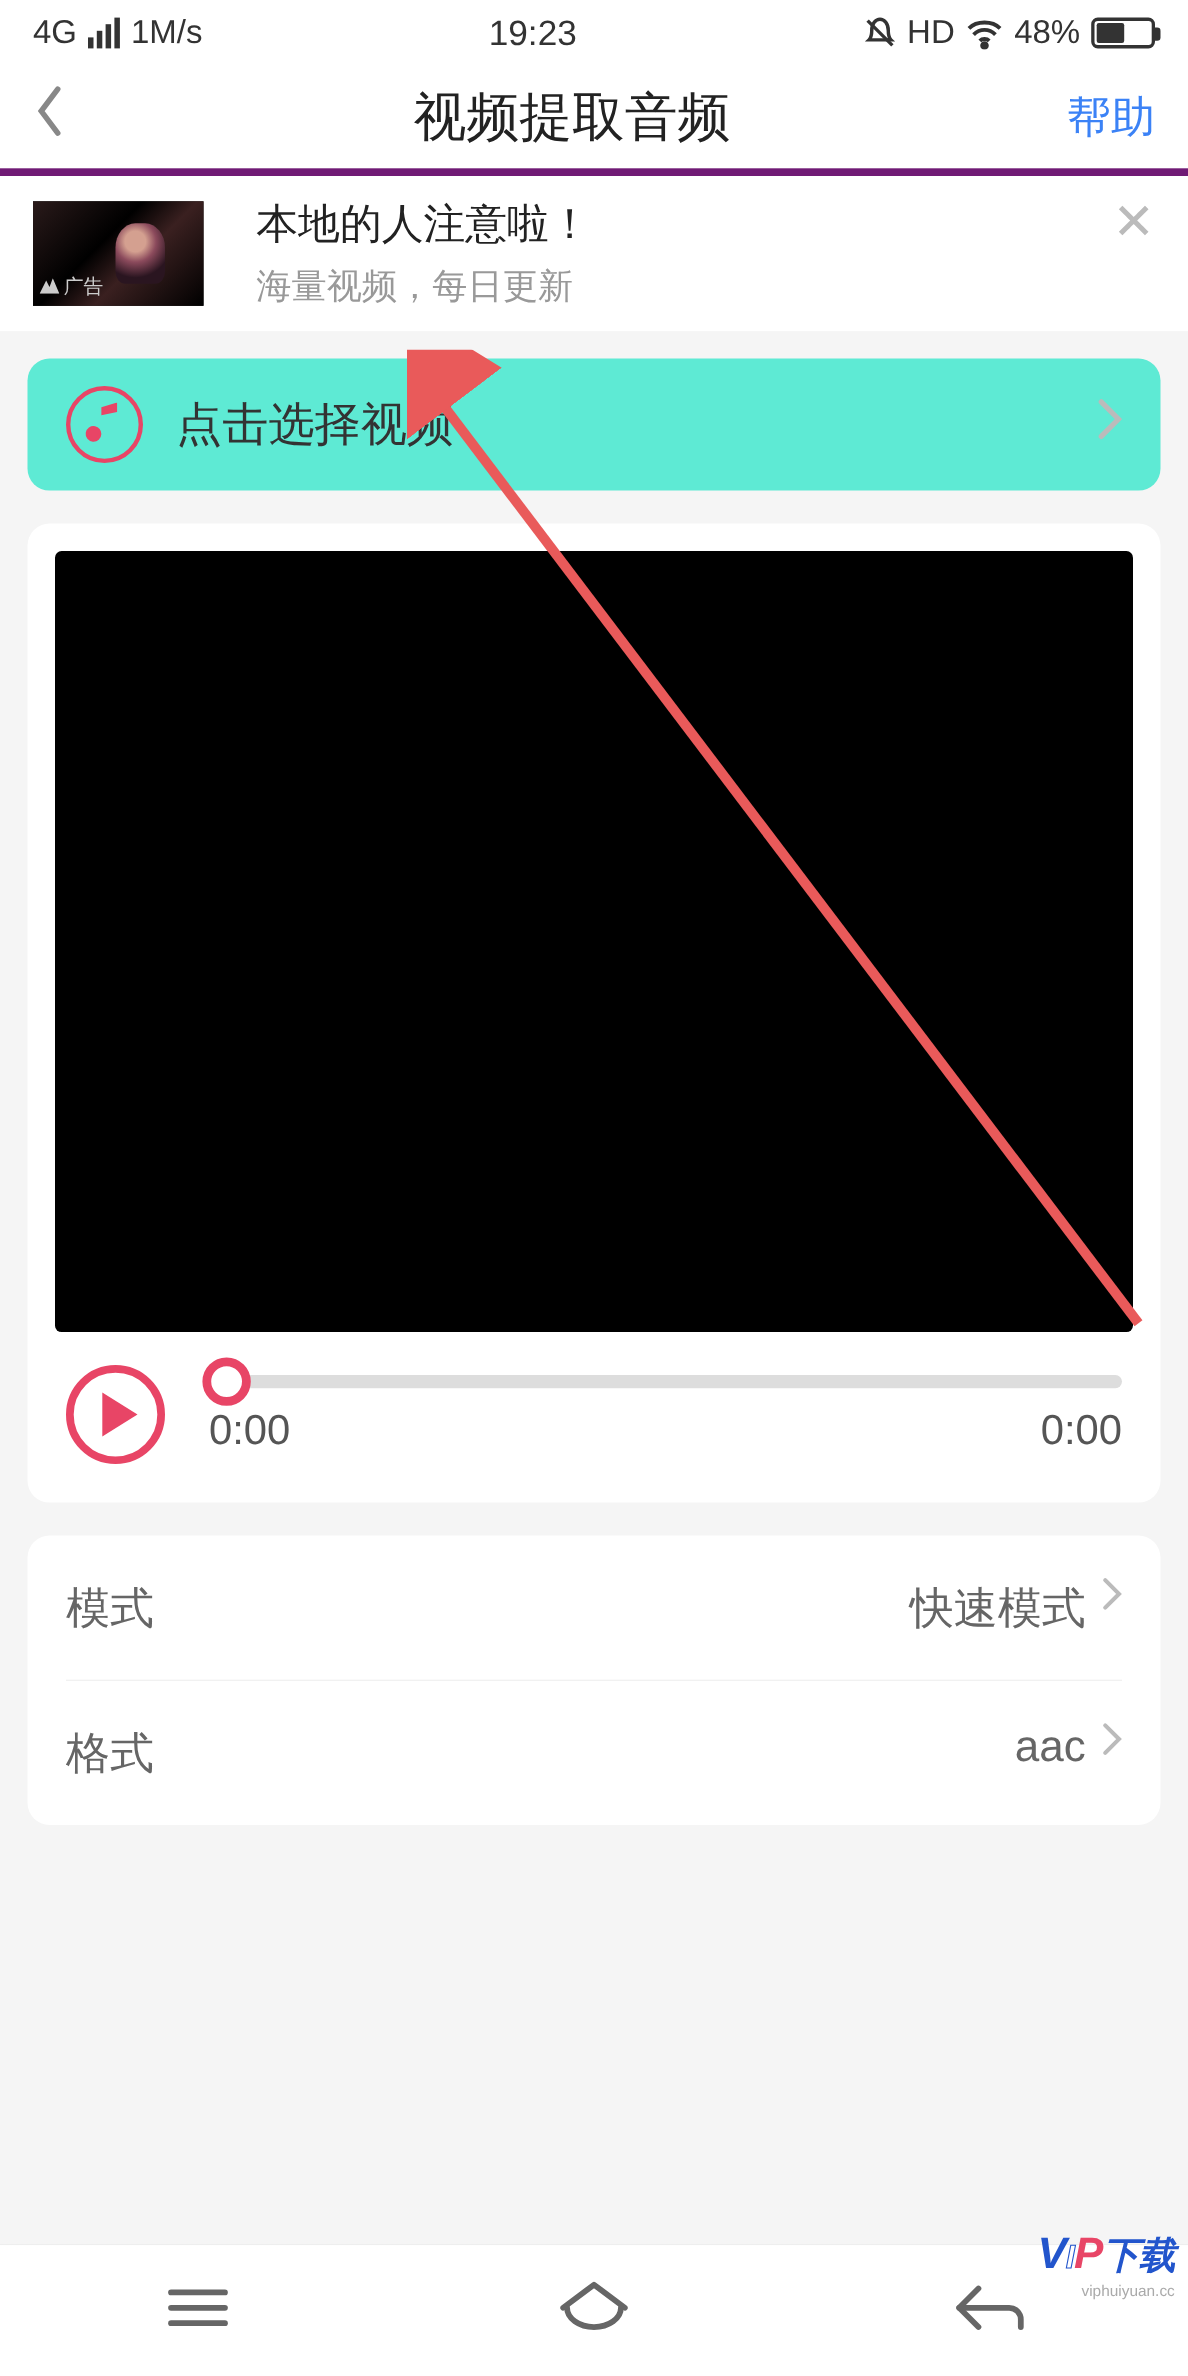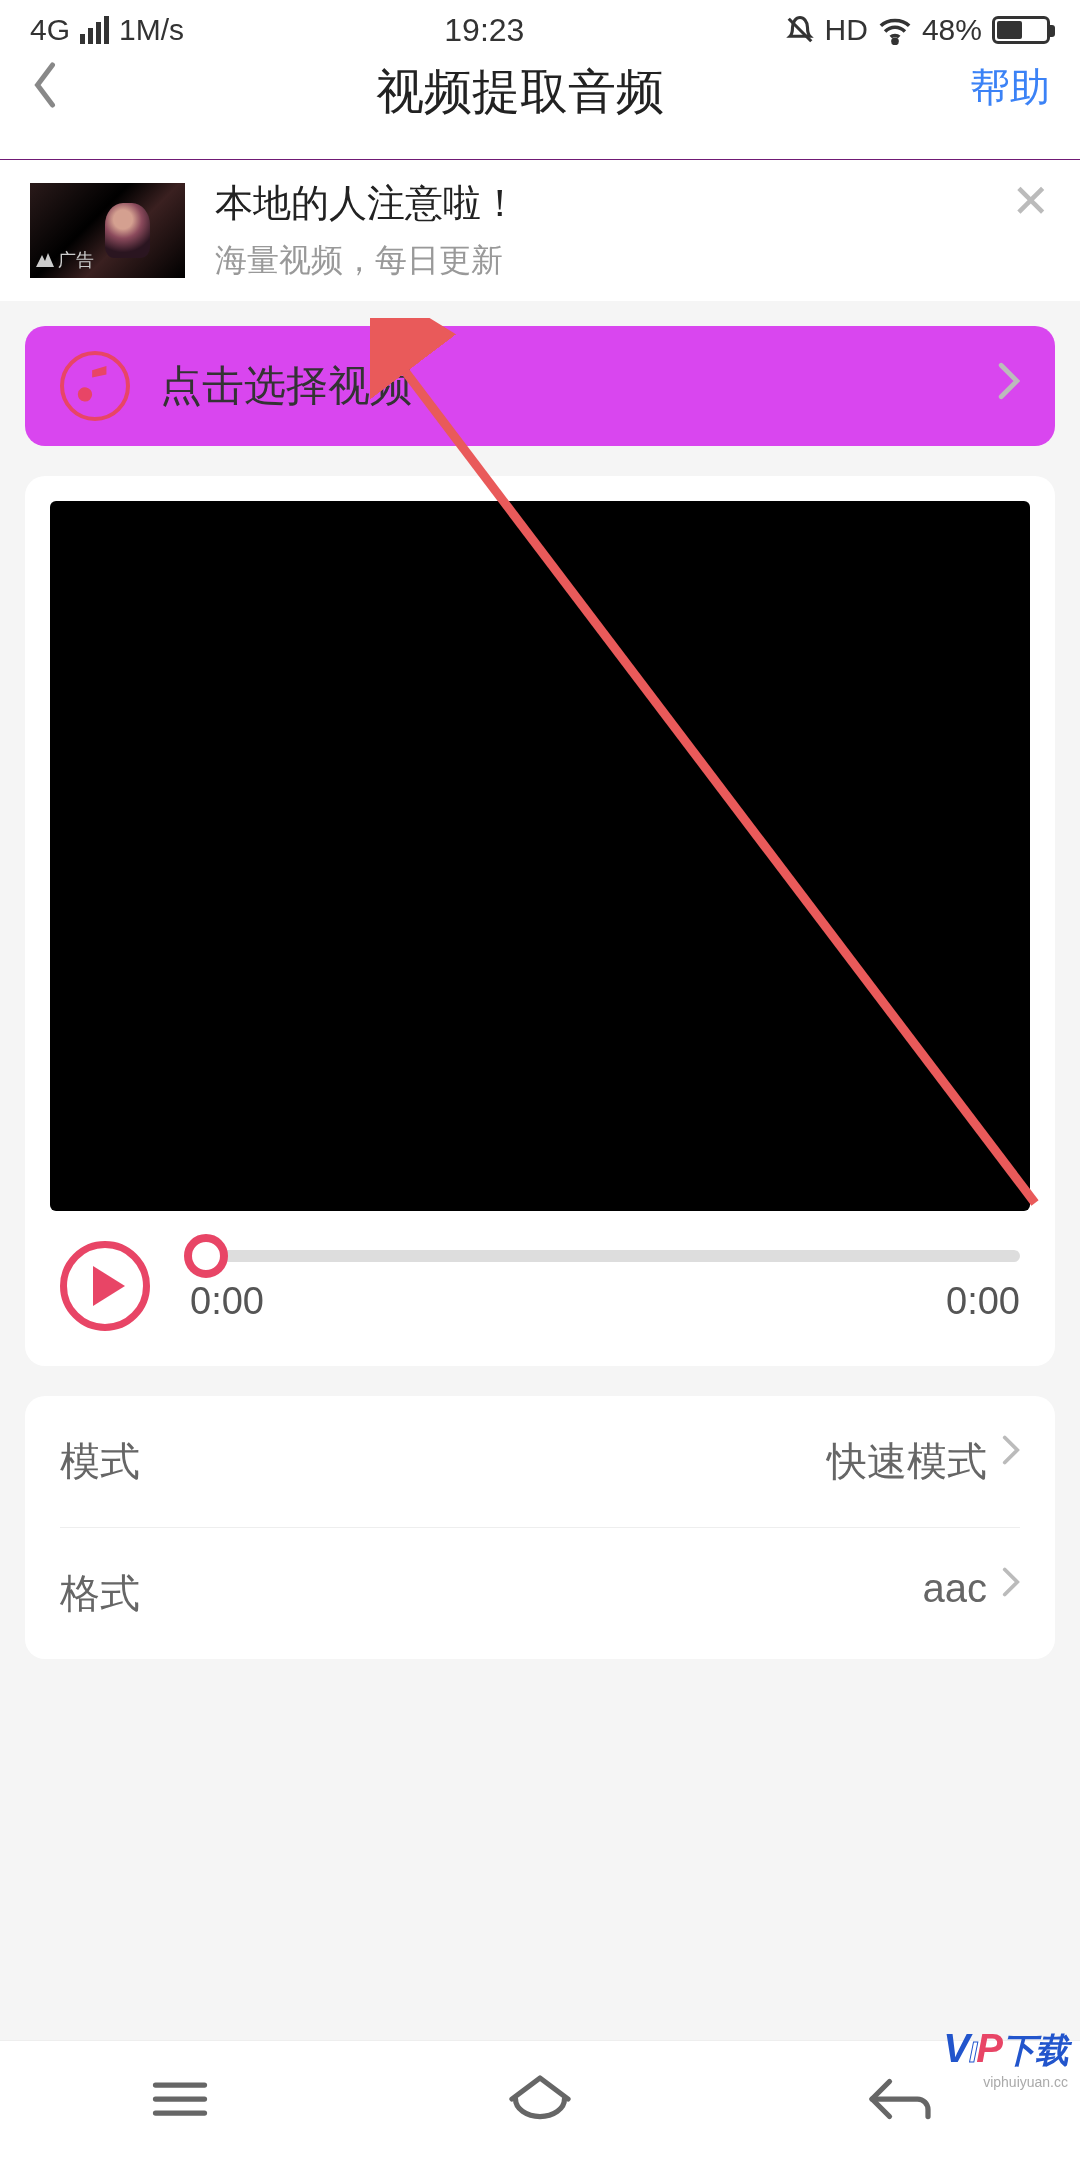--- a/index.html
+++ b/index.html
@@ -37,23 +37,23 @@
   .battery-icon::after {
     content: ""; position: absolute; right: -8px; top: 6px; width: 5px; height: 12px;
     background: #333; border-radius: 0 3px 3px 0;
   }
   .battery-fill { position: absolute; left: 2px; top: 2px; bottom: 2px; width: 48%; background: #333; border-radius: 2px; }
 
   .nav-bar {
     height: 100px;
     background: #fff;
     display: flex;
-    align-items: flex-start;
+    align-items: center;
     padding: 0 30px;
-    border-bottom: 1px solid #701a75;
+    border-bottom: 7px solid #701a75;
   }
   .nav-back { width: 60px; font-size: 50px; color: #888; }
   .nav-title { flex: 1; text-align: center; font-size: 48px; color: #222; font-weight: 500; }
   .nav-help { width: 100px; text-align: right; font-size: 40px; color: #3b82f6; }
 
   .ad-banner {
     background: #fff;
     display: flex;
     align-items: center;
     padding: 18px 30px;
@@ -70,32 +70,32 @@
   }
   .ad-thumb-person {
     position: absolute; right: 35px; top: 20px; width: 45px; height: 55px;
     background: radial-gradient(circle at 40% 30%, #d4a090 20%, #8b4a5c 40%, #2a1520 70%);
     border-radius: 40% 40% 20% 20%;
   }
   .ad-badge {
     position: absolute; left: 6px; bottom: 6px; color: #ccc; font-size: 18px;
     display: flex; align-items: center; gap: 4px;
   }
-  .ad-text { margin-left: 30px; }
+  .ad-text { margin-left: 48px; }
   .ad-title { font-size: 38px; color: #222; margin-bottom: 10px; }
   .ad-sub { font-size: 32px; color: #999; }
   .ad-close {
     position: absolute; right: 30px; top: 18px; font-size: 46px; color: #bbb;
     line-height: 1;
   }
 
   .content { padding: 25px; }
 
   .select-card {
-    background: #d946ef;
+    background: #5eead4;
     border-radius: 20px;
     display: flex;
     align-items: center;
     padding: 25px 35px;
     justify-content: center;
   }
   .music-icon-wrap {
     width: 70px; height: 70px; border: 4px solid #e84566; border-radius: 50%;
     display: flex; align-items: center; justify-content: center; flex-shrink: 0;
   }

